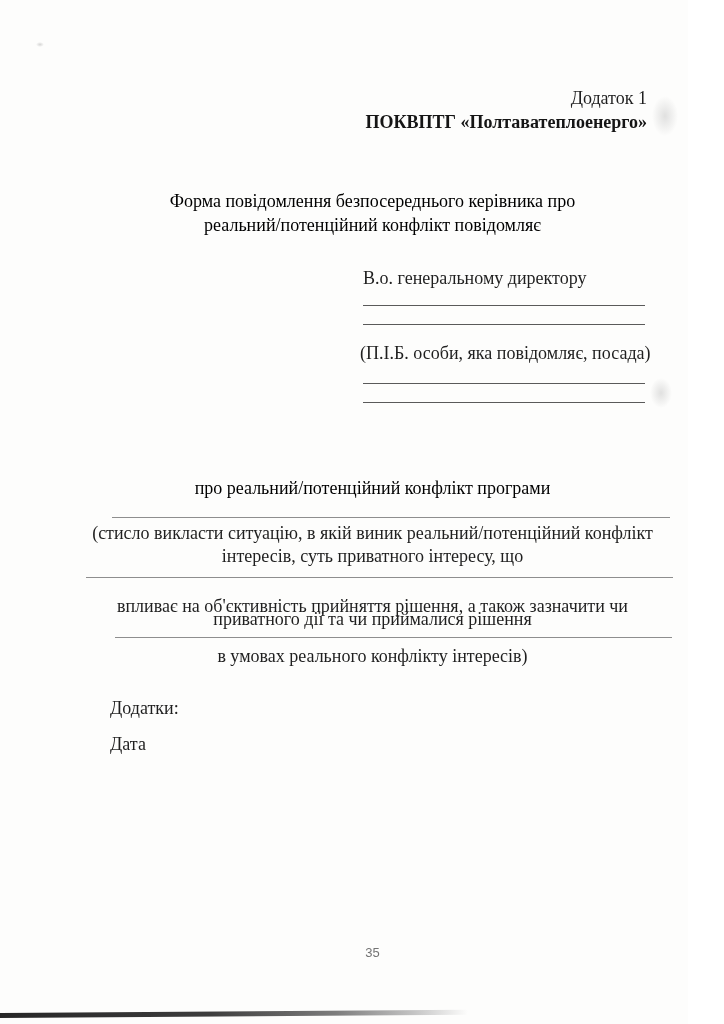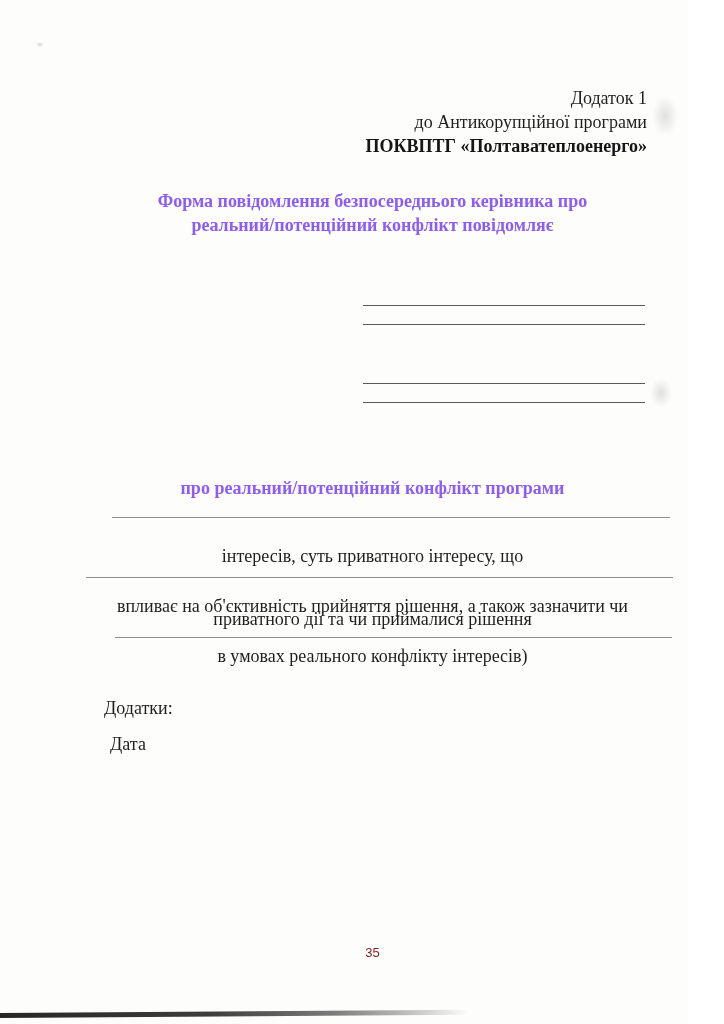--- a/index.html
+++ b/index.html
@@ -28,41 +28,41 @@
   }
   .header-block {
     position: absolute;
     top: 86px;
     right: 41px;
     text-align: right;
     line-height: 24px;
     white-space: nowrap;
   }
   .bold { font-weight: bold; color: #151515; margin-left: 24px; }
-  .title-line { font-weight: bold; color: #8b5cf6; line-height: 24px; }
+  .title-line { font-weight: normal; color: #000000; line-height: 24px; }
   .sig-line {
     position: absolute;
     width: 282px;
     height: 0;
     border-top: 1.4px solid #5a5a5a;
   }
   .body-rule {
     position: absolute;
     height: 0;
     border-top: 1.3px solid #8e8e8e;
   }
   .page-number {
     position: absolute;
     left: 57px;
     right: 0;
     top: 945px;
     text-align: center;
     font-family: "Liberation Sans", sans-serif;
     font-size: 13px;
-    color: #7f1d1d;
+    color: #737373;
   }
   .bottom-artifact {
     position: absolute;
     left: -2px;
     top: 1013px;
     width: 470px;
     height: 5px;
     background: linear-gradient(to right, #262626 0%, #3d3d3d 45%, #7d7d7d 72%, #c2c2c2 88%, rgba(210,210,210,0) 100%);
     transform: rotate(-0.4deg);
     transform-origin: left center;
@@ -77,45 +77,47 @@
   .smudge-b { right: 16px; top: 378px; width: 22px; height: 30px; }
   .smudge-c { left: 36px; top: 42px; width: 8px; height: 5px; background: radial-gradient(closest-side, rgba(140,140,140,0.35), rgba(140,140,140,0)); }
 </style>
 </head>
 <body>
 
 <div class="page">
 
   <div class="header-block">
     <div>Додаток 1</div>
-    <div>до Антикорупційної програми</div>
     <div class="bold">ПОКВПТГ «Полтаватеплоенерго»</div>
   </div>
 
   <div class="cline title-line" style="top:189px;">Форма повідомлення безпосереднього керівника про</div>
   <div class="cline title-line" style="top:213px;">реальний/потенційний конфлікт повідомляє</div>
 
+  <div class="abs" style="left:363px; top:268px; white-space:nowrap;">В.о. генеральному директору</div>
   <div class="sig-line" style="left:363px; top:305px;"></div>
   <div class="sig-line" style="left:363px; top:324px;"></div>
+  <div class="abs" style="left:360px; top:343px; white-space:nowrap;">(П.І.Б. особи, яка повідомляє, посада)</div>
   <div class="sig-line" style="left:363px; top:383px;"></div>
   <div class="sig-line" style="left:363px; top:402px;"></div>
 
   <div class="cline title-line" style="top:476px;">про реальний/потенційний конфлікт програми</div>
 
   <div class="body-rule" style="left:112px; top:517px; width:558px;"></div>
+  <div class="cline" style="top:522px;">(стисло викласти ситуацію, в якій виник реальний/потенційний конфлікт</div>
   <div class="cline" style="top:545px;">інтересів, суть приватного інтересу, що</div>
 
   <div class="body-rule" style="left:86px; top:577px; width:587px;"></div>
   <div class="cline" style="top:595px;">впливає на об'єктивність прийняття рішення, а також зазначити чи</div>
   <div class="cline" style="top:608px;">приватного дії та чи приймалися рішення</div>
 
   <div class="body-rule" style="left:115px; top:637px; width:557px;"></div>
   <div class="cline" style="top:645px;">в умовах реального конфлікту інтересів)</div>
 
-  <div class="abs" style="left:104px; top:698px;">Додатки:</div>
+  <div class="abs" style="left:110px; top:698px;">Додатки:</div>
   <div class="abs" style="left:110px; top:734px;">Дата</div>
 
   <div class="page-number">35</div>
 
   <div class="bottom-artifact"></div>
   <div class="smudge smudge-a"></div>
   <div class="smudge smudge-b"></div>
   <div class="smudge smudge-c"></div>
 
 </div>

